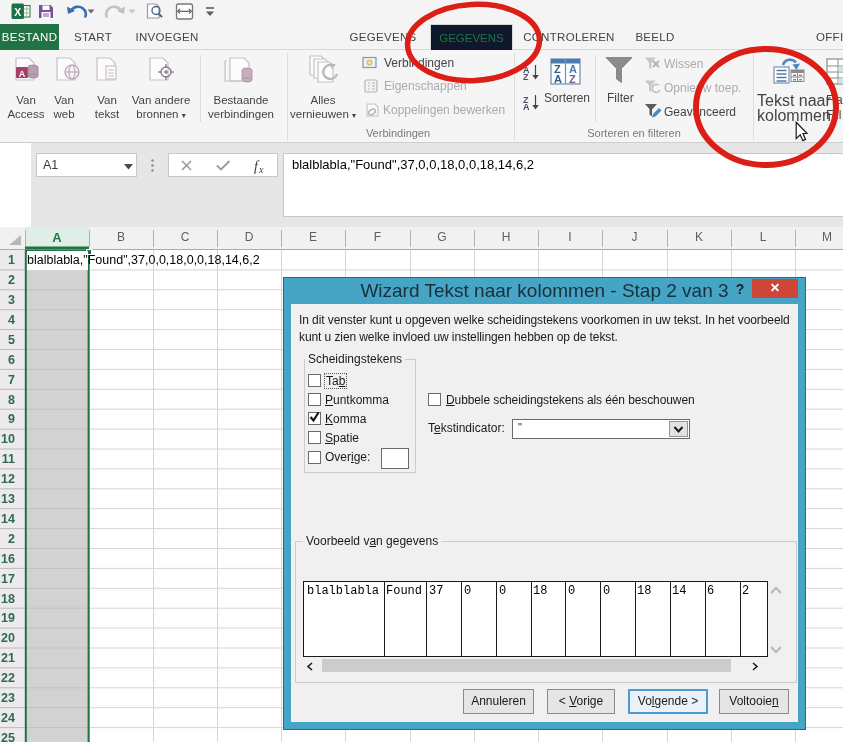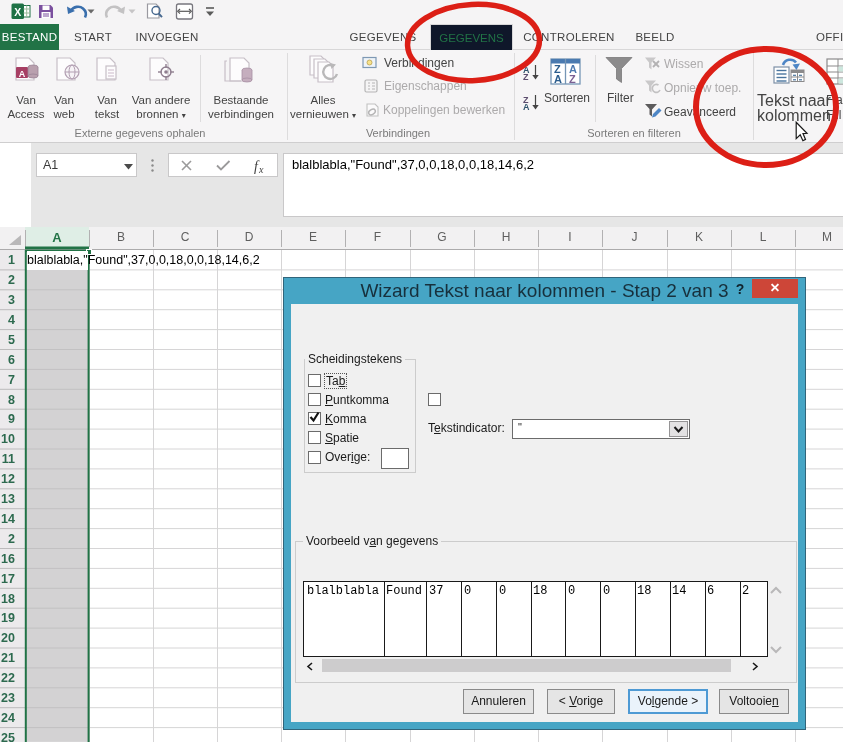--- a/index.html
+++ b/index.html
@@ -229,21 +229,20 @@
   <div class="gdiv" style="left:287px"></div>
   <div class="gdiv" style="left:514px"></div>
   <div class="gdiv" style="left:595px;top:5px;height:67px"></div>
   <div class="gdiv" style="left:753px"></div>
 
   <div class="biglabel" style="left:4px;top:44px;width:44px">Van<br>Access</div>
   <div class="biglabel" style="left:46px;top:44px;width:36px">Van<br>web</div>
   <div class="biglabel" style="left:86px;top:44px;width:42px">Van<br>tekst</div>
   <div class="biglabel" style="left:128px;top:44px;width:66px">Van andere<br>bronnen&nbsp;<span style="font-size:8px">▾</span></div>
   <div class="biglabel" style="left:204px;top:44px;width:74px">Bestaande<br>verbindingen</div>
-  <div class="glabel" style="left:40px;width:200px">Externe gegevens ophalen</div>
 
   <div class="biglabel" style="left:288px;top:44px;width:70px">Alles<br>vernieuwen&nbsp;<span style="font-size:8px">▾</span></div>
   <div class="smalllabel" style="left:384px;top:6px">Verbindingen</div>
   <div class="smalllabel greyed" style="left:384px;top:29px">Eigenschappen</div>
   <div class="smalllabel greyed" style="left:383px;top:53px">Koppelingen bewerken</div>
   <div class="glabel" style="left:328px;width:140px">Verbindingen</div>
 
   <div class="smalllabel" style="left:544px;top:41px">Sorteren</div>
   <div class="smalllabel" style="left:607px;top:41px">Filter</div>
   <div class="smalllabel greyed" style="left:664px;top:7px">Wissen</div>
@@ -452,40 +451,42 @@
 
   <div style="position:absolute;left:27px;top:24px;width:61px;height:18.5px;background:#fff"></div>
   <div style="position:absolute;left:27px;top:25.5px;width:300px;font-size:12.5px;color:#000;white-space:nowrap">blalblabla,"Found",37,0,0,18,0,0,18,14,6,2</div>
 </div>
 <div class="abs" id="dlg">
   <div id="dlgtitle">Wizard Tekst naar kolommen - Stap 2 van 3</div>
   <div style="position:absolute;left:448px;top:3px;width:16px;height:18px;color:#10242e;font-size:14px;font-weight:bold;text-align:center">?</div>
   <div id="dlgx">✕</div>
   <div id="dlgbody">
 
+    <div class="dtext" style="left:8px;top:8px;line-height:16.5px;letter-spacing:-0.09px">In dit venster kunt u opgeven welke scheidingstekens voorkomen in uw tekst. In het voorbeeld<br>kunt u zien welke invloed uw instellingen hebben op de tekst.</div>
 
     <div class="groupbox" style="left:13px;top:55px;width:112px;height:114px"></div>
     <div class="gblabel" style="left:14px;top:48px">Scheidingstekens</div>
 
     <div class="cb" style="left:17px;top:69.5px"></div>
     <div class="cb" style="left:17px;top:88.8px"></div>
     <div class="cb" style="left:17px;top:108.1px"></div>
     <div class="cb" style="left:17px;top:127.4px"></div>
     <div class="cb" style="left:17px;top:146.7px"></div>
     <svg width="20" height="20" style="position:absolute;left:14px;top:104px">
       <path d="M 5.5 9 l 3 3.5 l 5 -8" fill="none" stroke="#111" stroke-width="2.2"></path>
     </svg>
     <div class="dtext" style="left:33px;top:69px;border:1px dotted #555;padding:0 1px">Ta<u>b</u></div>
     <div class="dtext" style="left:34px;top:88.5px"><u>P</u>untkomma</div>
     <div class="dtext" style="left:34px;top:107.8px"><u>K</u>omma</div>
     <div class="dtext" style="left:34px;top:127.1px"><u>S</u>patie</div>
     <div class="dtext" style="left:34px;top:146.4px">Over<u>i</u>ge:</div>
     <div style="position:absolute;left:90px;top:144px;width:28px;height:21px;background:#fff;border:1px solid #6b6b6b"></div>
 
     <div class="cb" style="left:137px;top:88.5px"></div>
+    <div class="dtext" style="left:155px;top:88.5px;letter-spacing:-0.1px"><u>D</u>ubbele scheidingstekens als één beschouwen</div>
 
     <div class="dtext" style="left:137px;top:117px">T<u>e</u>kstindicator:</div>
     <div style="position:absolute;left:221px;top:114.5px;width:178px;height:20px;background:#fff;border:1px solid #6b6b6b">
       <div style="position:absolute;left:5px;top:1px;font-size:11px;color:#222">"</div>
       <div style="position:absolute;right:1px;top:1px;width:19px;height:16px;background:#e3e2e3;border:1px solid #959495">
         <svg width="17" height="14">
             <path d="M 4.5 5 l 4 4.5 l 4 -4.5" fill="none" stroke="#1a1a1a" stroke-width="2"></path>
           </svg>
       </div>
     </div>

